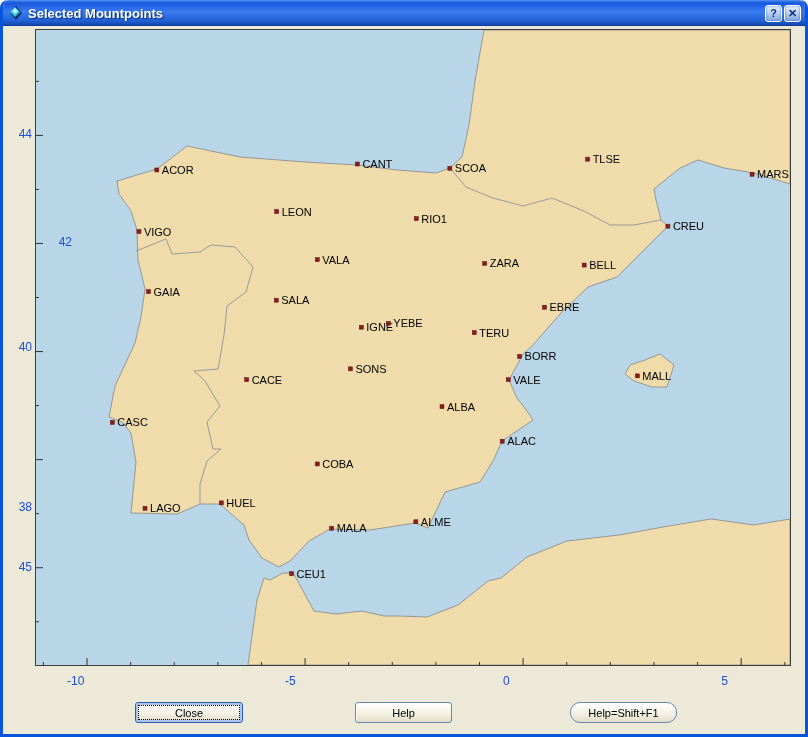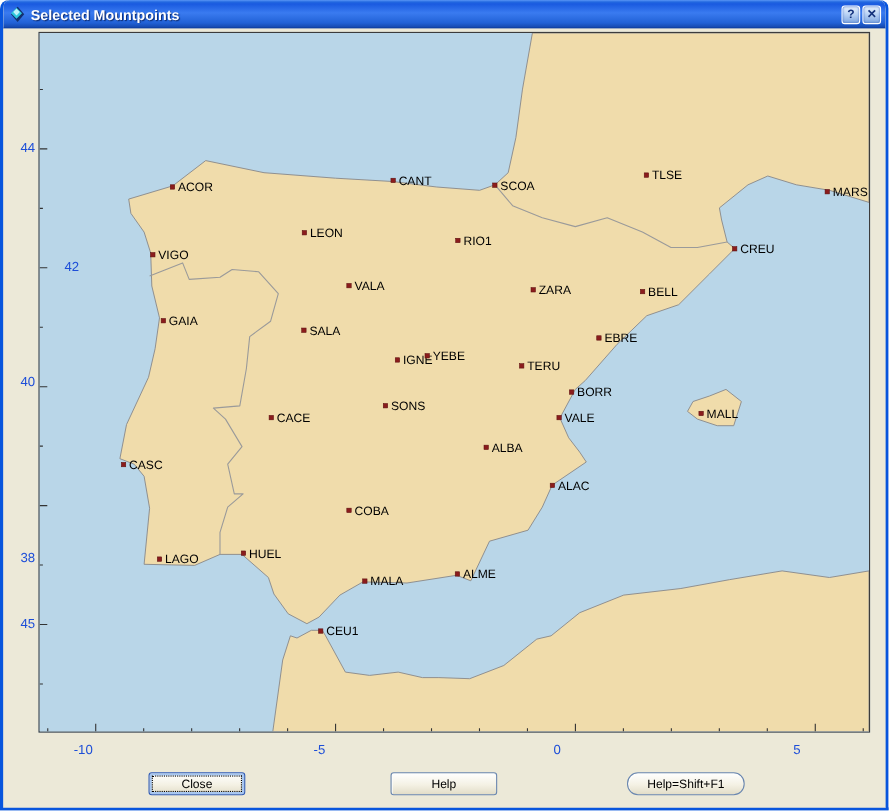--- a/index.html
+++ b/index.html
@@ -199,19 +199,19 @@
         <div class="tick-label x" style="left: 500.113px; top: 648px;">0</div>
         <div class="tick-label x" style="left: 718.158px; top: 648px;">5</div>
         <div class="tick-label y" style="left: 0px; top: 533.723px;">45</div>
         <div class="tick-label y" style="left: 0px; top: 425.638px; margin-top: 48px;">38</div>
         <div class="tick-label y" style="left: 0px; top: 314px;">40</div>
         <div class="tick-label y" style="left: 0px; top: 209.468px; margin-left: 40px;">42</div>
         <div class="tick-label y" style="left: 0px; top: 101.383px;">44</div>
       </div>
 
     <div class="btn-row">
-      <button class="xp-btn default" style="left:132px;width:88px;">Close</button>
+      <button class="xp-btn default" style="left:132px;width:108px;">Close</button>
       <button class="xp-btn" style="left:352px;width:97px;">Help</button>
       <button class="xp-btn" style="left:567px;width:107px;border-radius:10px;">Help=Shift+F1</button>
     </div>
 
   </div>
 </div>
 
 </body></html>

